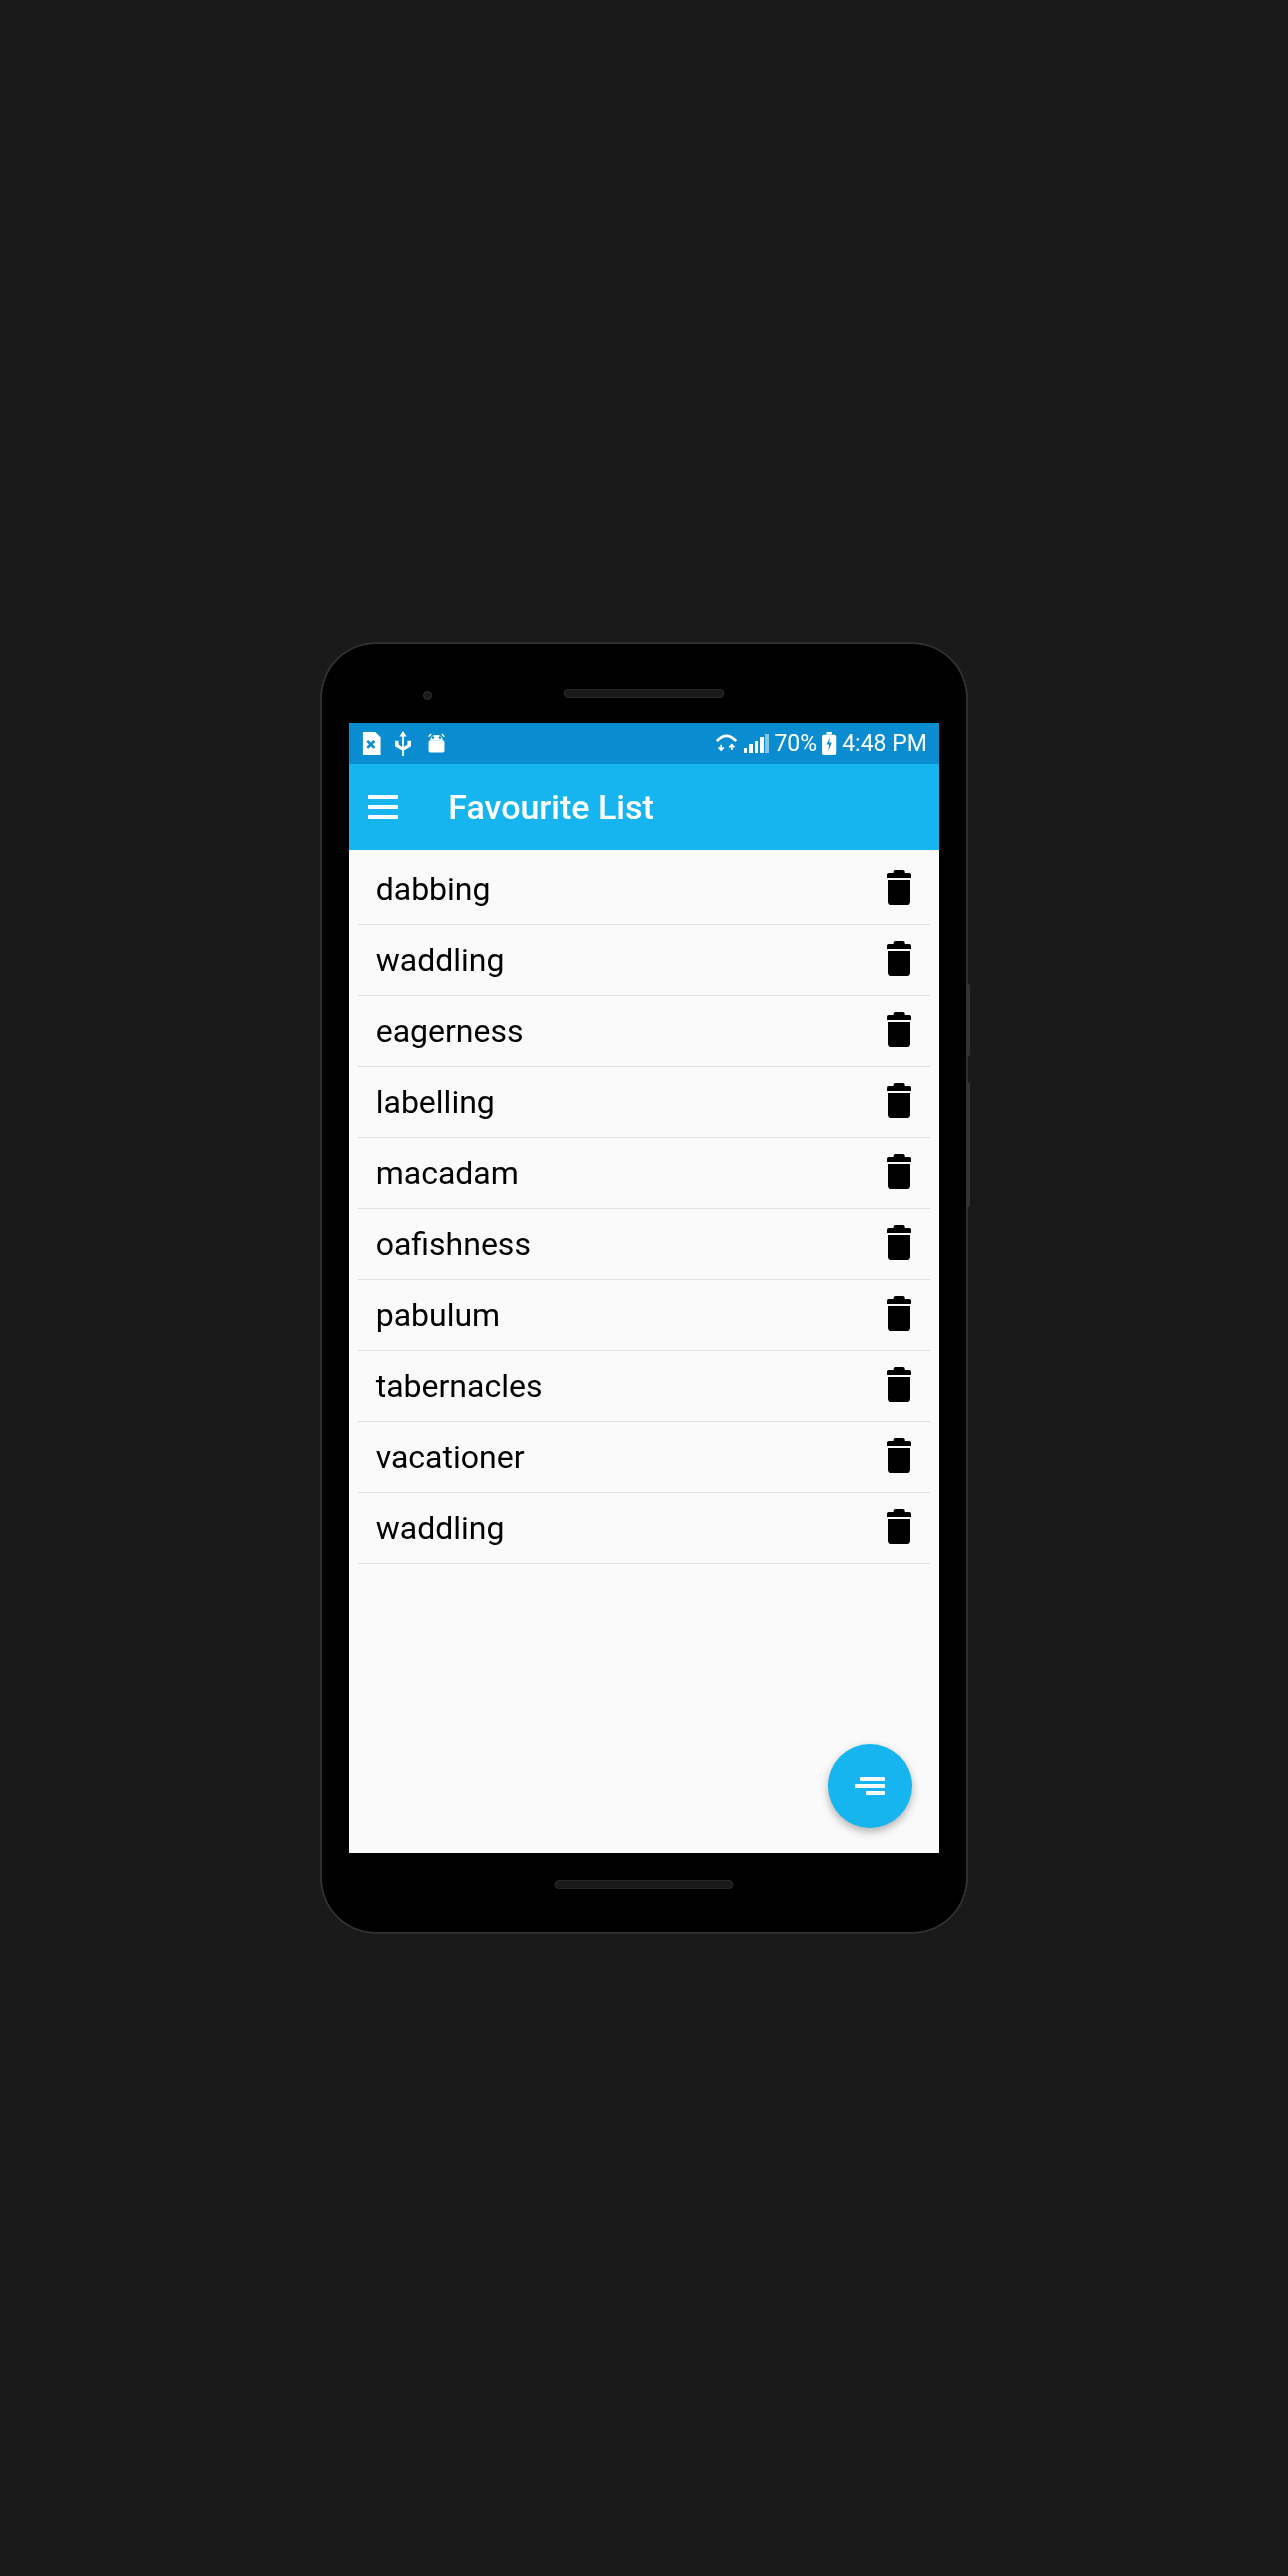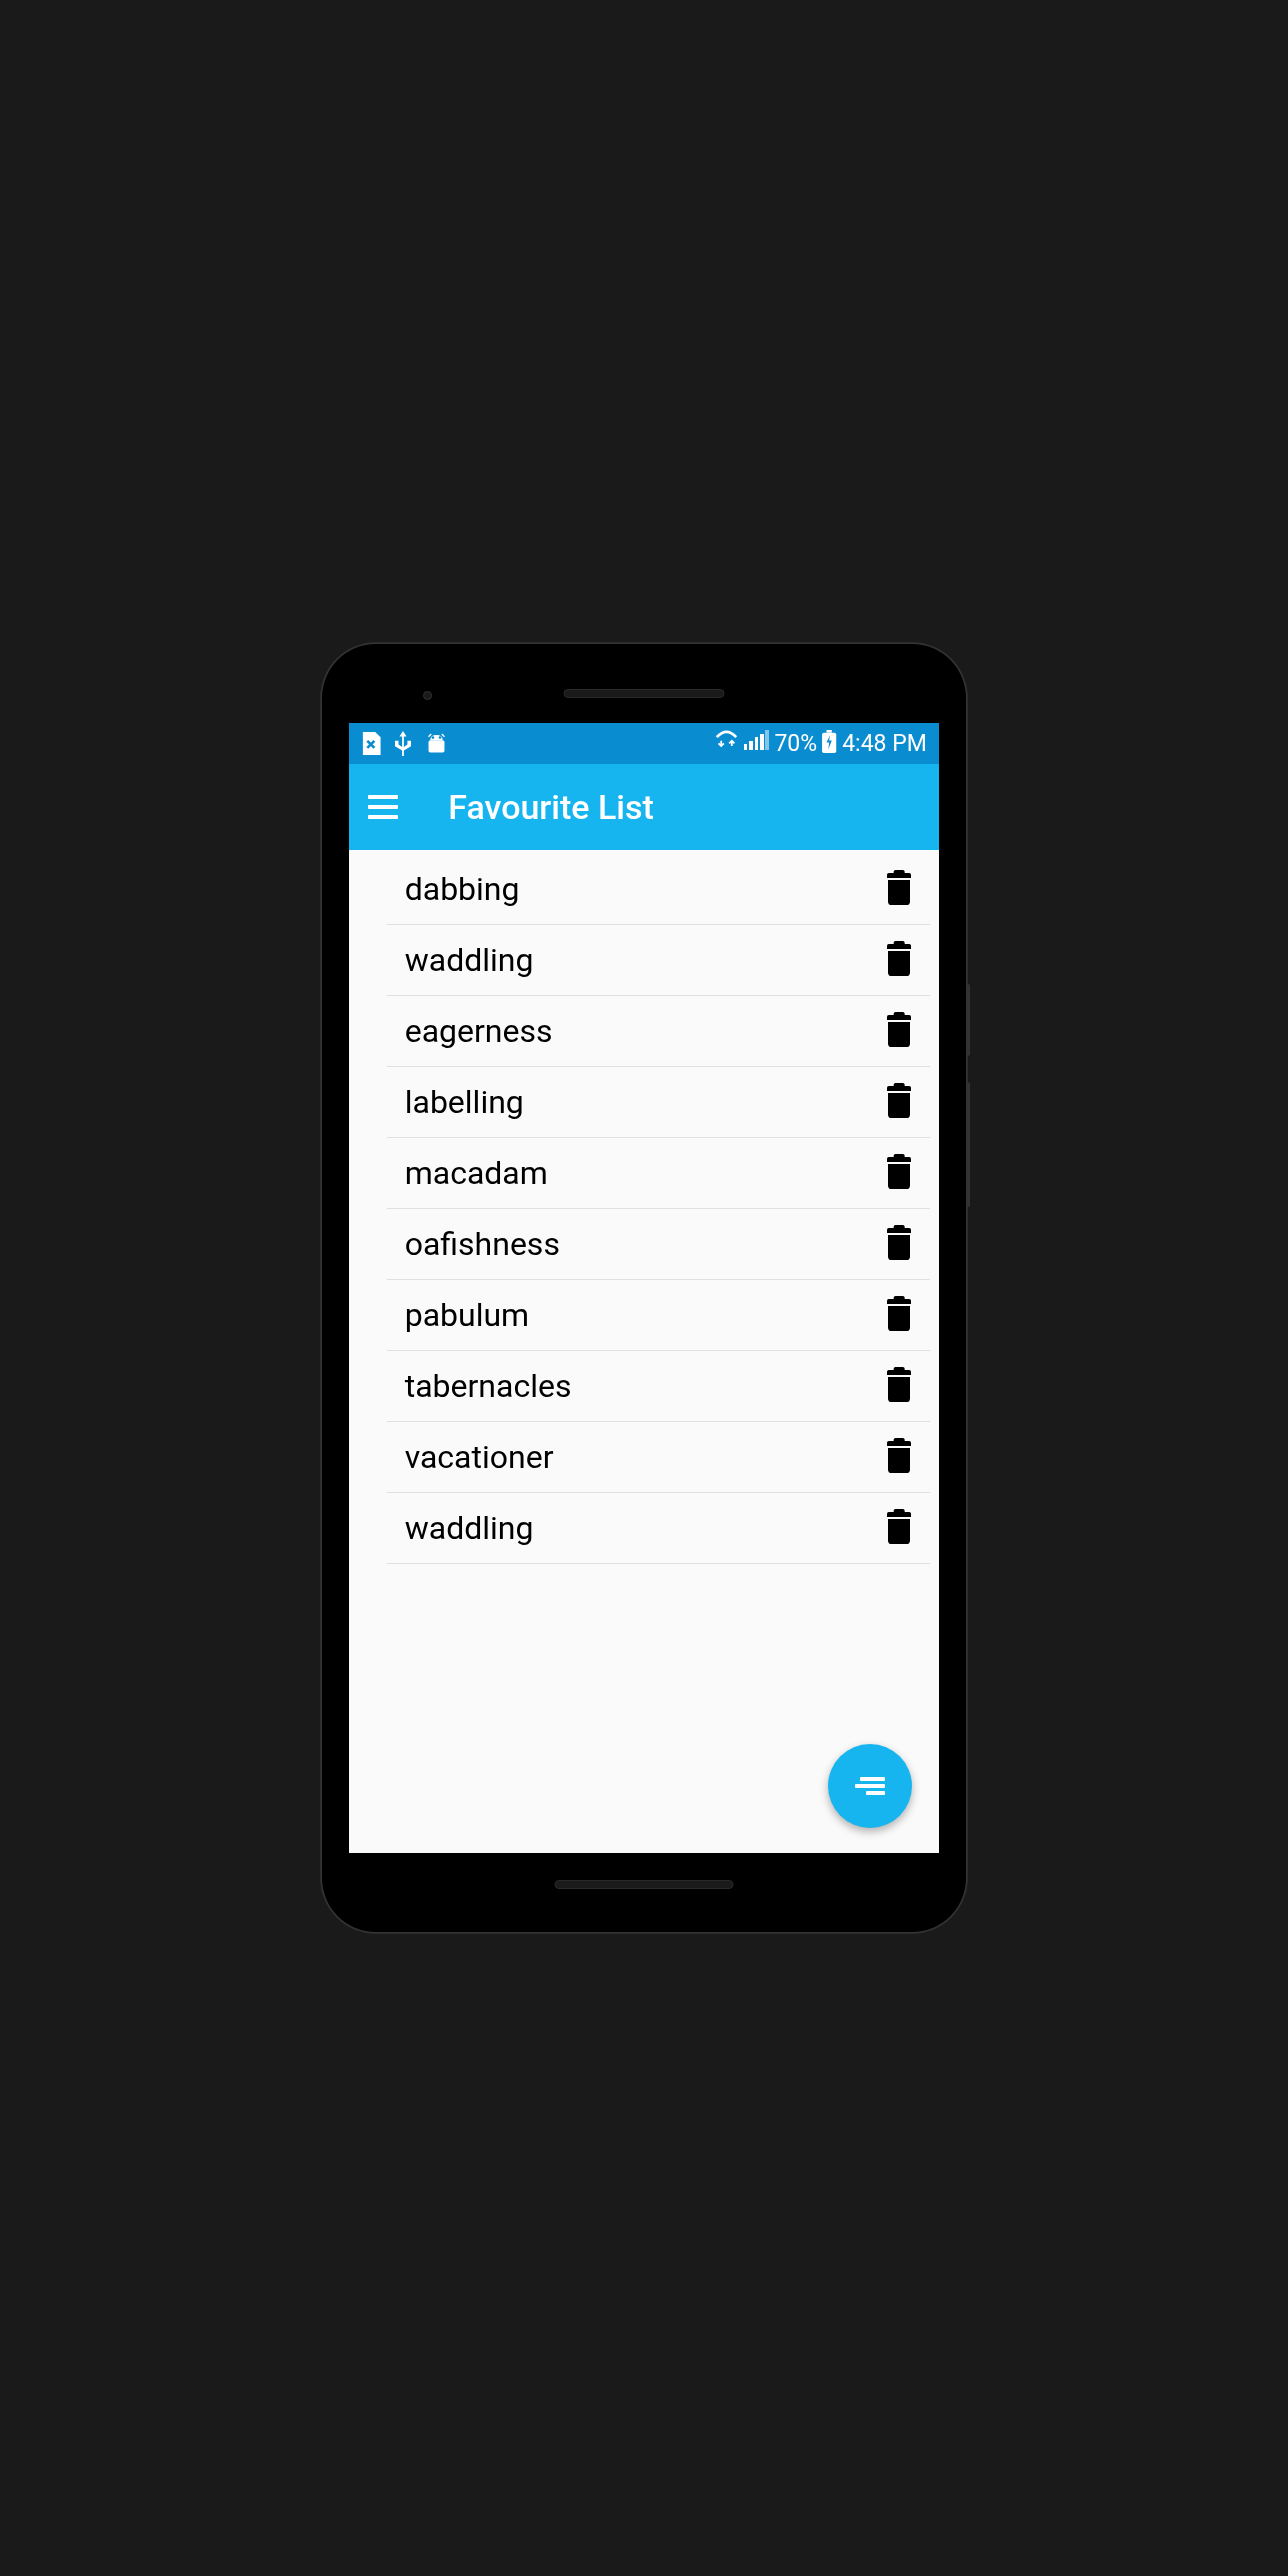--- a/index.html
+++ b/index.html
@@ -82,21 +82,21 @@
       color: #fff;
       font-size: 21.5px;
     }
     .status-left {
       display: flex;
       align-items: center;
       gap: 14.3px;
     }
     .status-right {
       display: flex;
-      align-items: flex-start;
+      align-items: center;
       gap: 5.4px;
       font-size: 23px;
     }
     .app-bar {
       height: 86px;
       background: #17b5ef;
       display: flex;
       align-items: center;
       padding: 0 18px;
       gap: 48px;
@@ -115,21 +115,20 @@
     }
     .app-title {
       color: #fff;
       font-size: 34px;
       font-weight: 500;
     }
     .list-container {
       height: calc(100% - 127px);
       overflow: hidden;
       position: relative;
-      padding-left: 29px;
     }
     .list-item {
       display: flex;
       align-items: center;
       justify-content: space-between;
       padding: 16px 18px;
       border-bottom: 0.9px solid #e0e0e0;
       margin: 0 9px;
     }
     .list-item:first-child {

